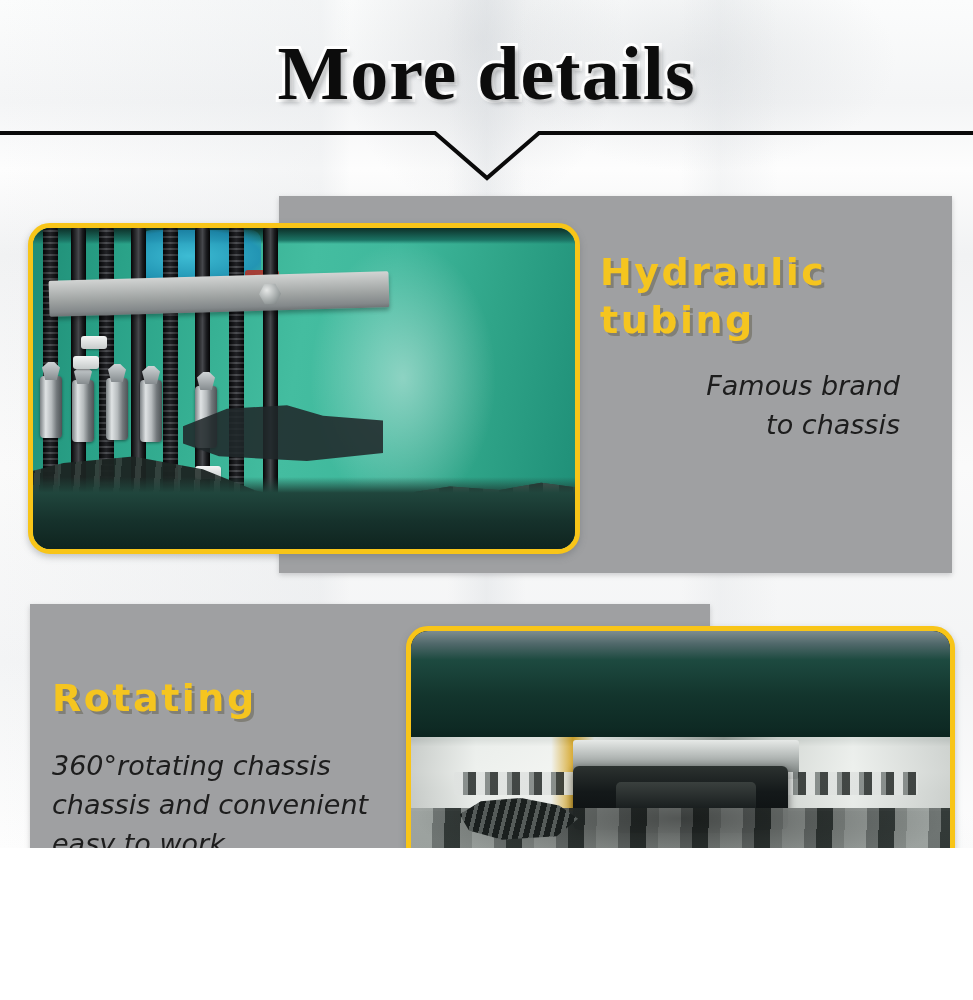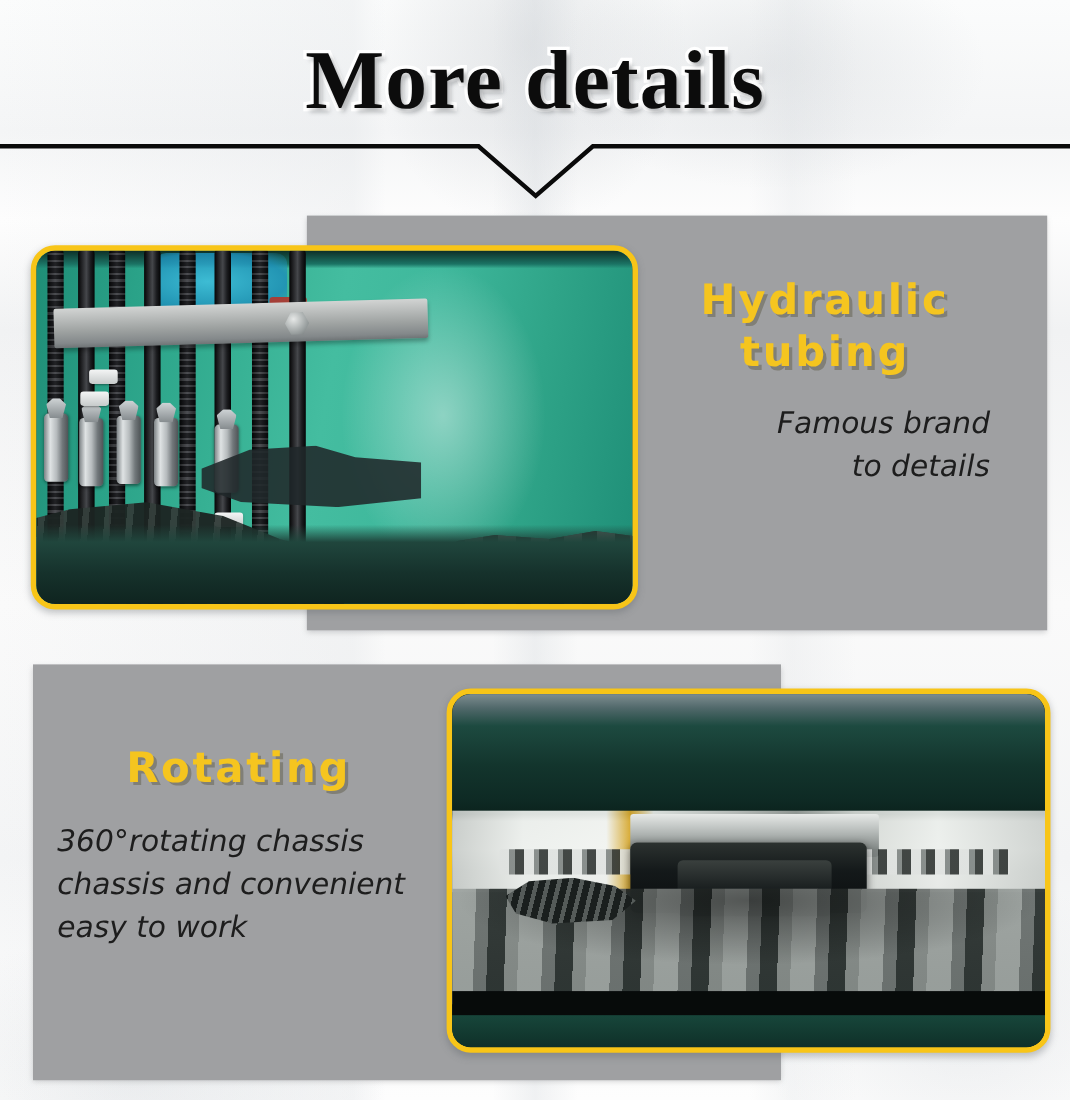--- a/index.html
+++ b/index.html
@@ -15,21 +15,21 @@
     font-family: "Liberation Sans", sans-serif;
     position: relative;
     background: #ffffff;
   }
 
   
   #page {
     position: absolute;
     inset: 0;
     width: 973px;
-    height: 1000px;
+    height: 848px;
     background:
       radial-gradient(ellipse 280px 160px at 700px 60px, rgba(190,195,200,0.30), rgba(255,255,255,0) 70%),
       radial-gradient(ellipse 200px 240px at 480px 40px, rgba(175,180,186,0.28), rgba(255,255,255,0) 72%),
       radial-gradient(ellipse 320px 180px at 120px 980px, rgba(205,210,214,0.35), rgba(255,255,255,0) 72%),
       radial-gradient(ellipse 260px 200px at 880px 940px, rgba(200,205,210,0.28), rgba(255,255,255,0) 72%),
       linear-gradient(180deg,#fbfcfc 0%,#f4f5f6 12%,#fdfdfd 20%,#f1f2f3 30%,#fafafa 55%,#f3f4f5 78%,#fdfdfd 100%);
     overflow: hidden;
   }
 
   
@@ -211,21 +211,21 @@
     top: 248px;
     width: 300px;
   }
   .headline {
     font-family: "DejaVu Sans", sans-serif;
     font-weight: bold;
     font-size: 38px;
     line-height: 48px;
     letter-spacing: 2.5px;
     color: #f5c51f;
-    text-align: center;
+    text-align: left;
     text-shadow: 3px 3px 0 rgba(90,86,66,0.45);
   }
   .body-copy {
     font-family: "DejaVu Sans", sans-serif;
     font-weight: 400;
     font-size: 27px;
     line-height: 39px;
     color: #1d1d1d;
     font-style: italic;
   }
@@ -409,21 +409,21 @@
     </div>
   </div>
 
   <div id="text-one" class="layer-text">
     <div class="headline">
       <div>Hydraulic</div>
       <div>tubing</div>
     </div>
     <div class="body-copy">
       <div>Famous brand</div>
-      <div>to details</div>
+      <div>to chassis</div>
     </div>
   </div>
 
   <div id="panel-two" class="layer-panel"></div>
 
   <div id="photo-two" class="layer-photo">
     <div class="ph-inner">
       <div class="p2-bg"></div>
       <div class="p2-shop"></div>
       <div class="p2-cyl"></div>

